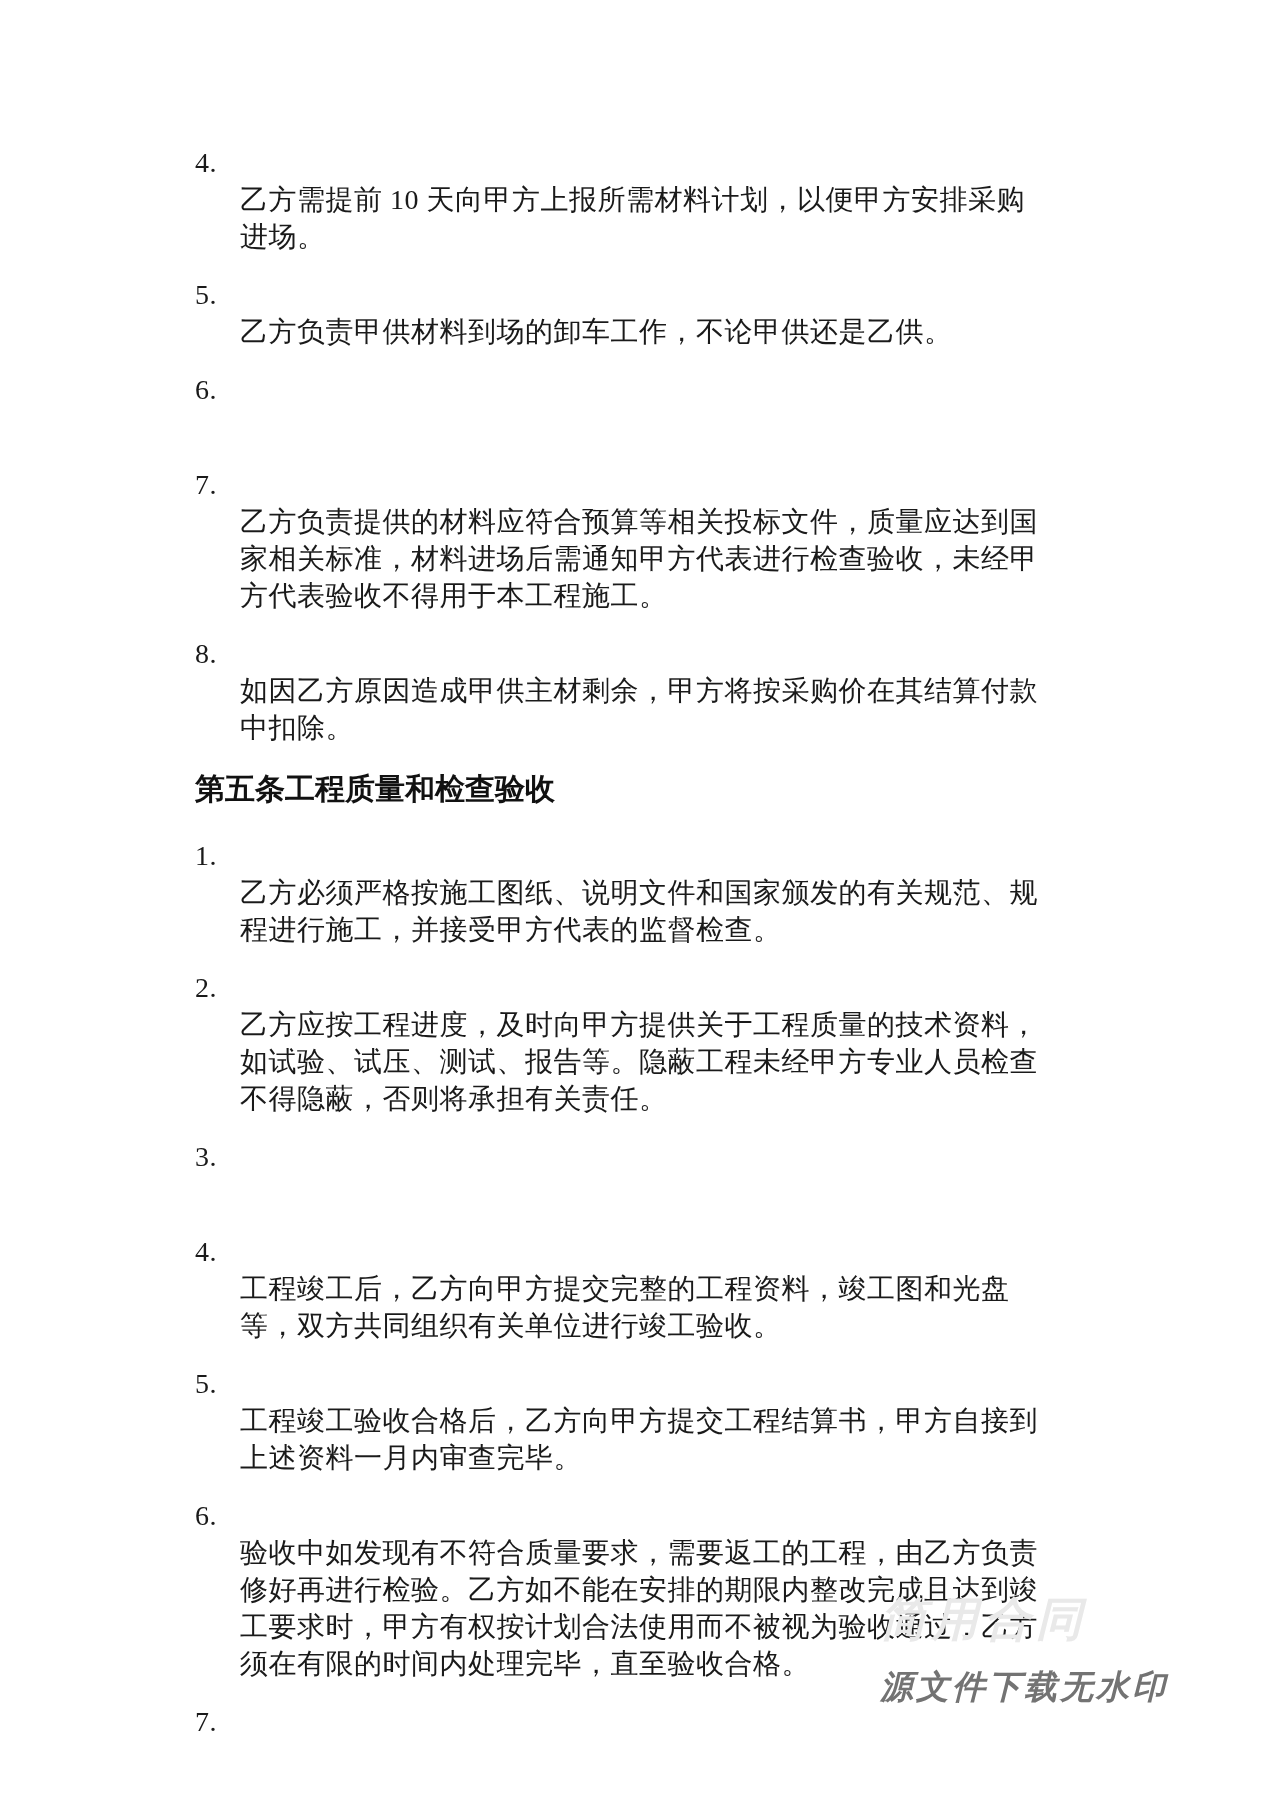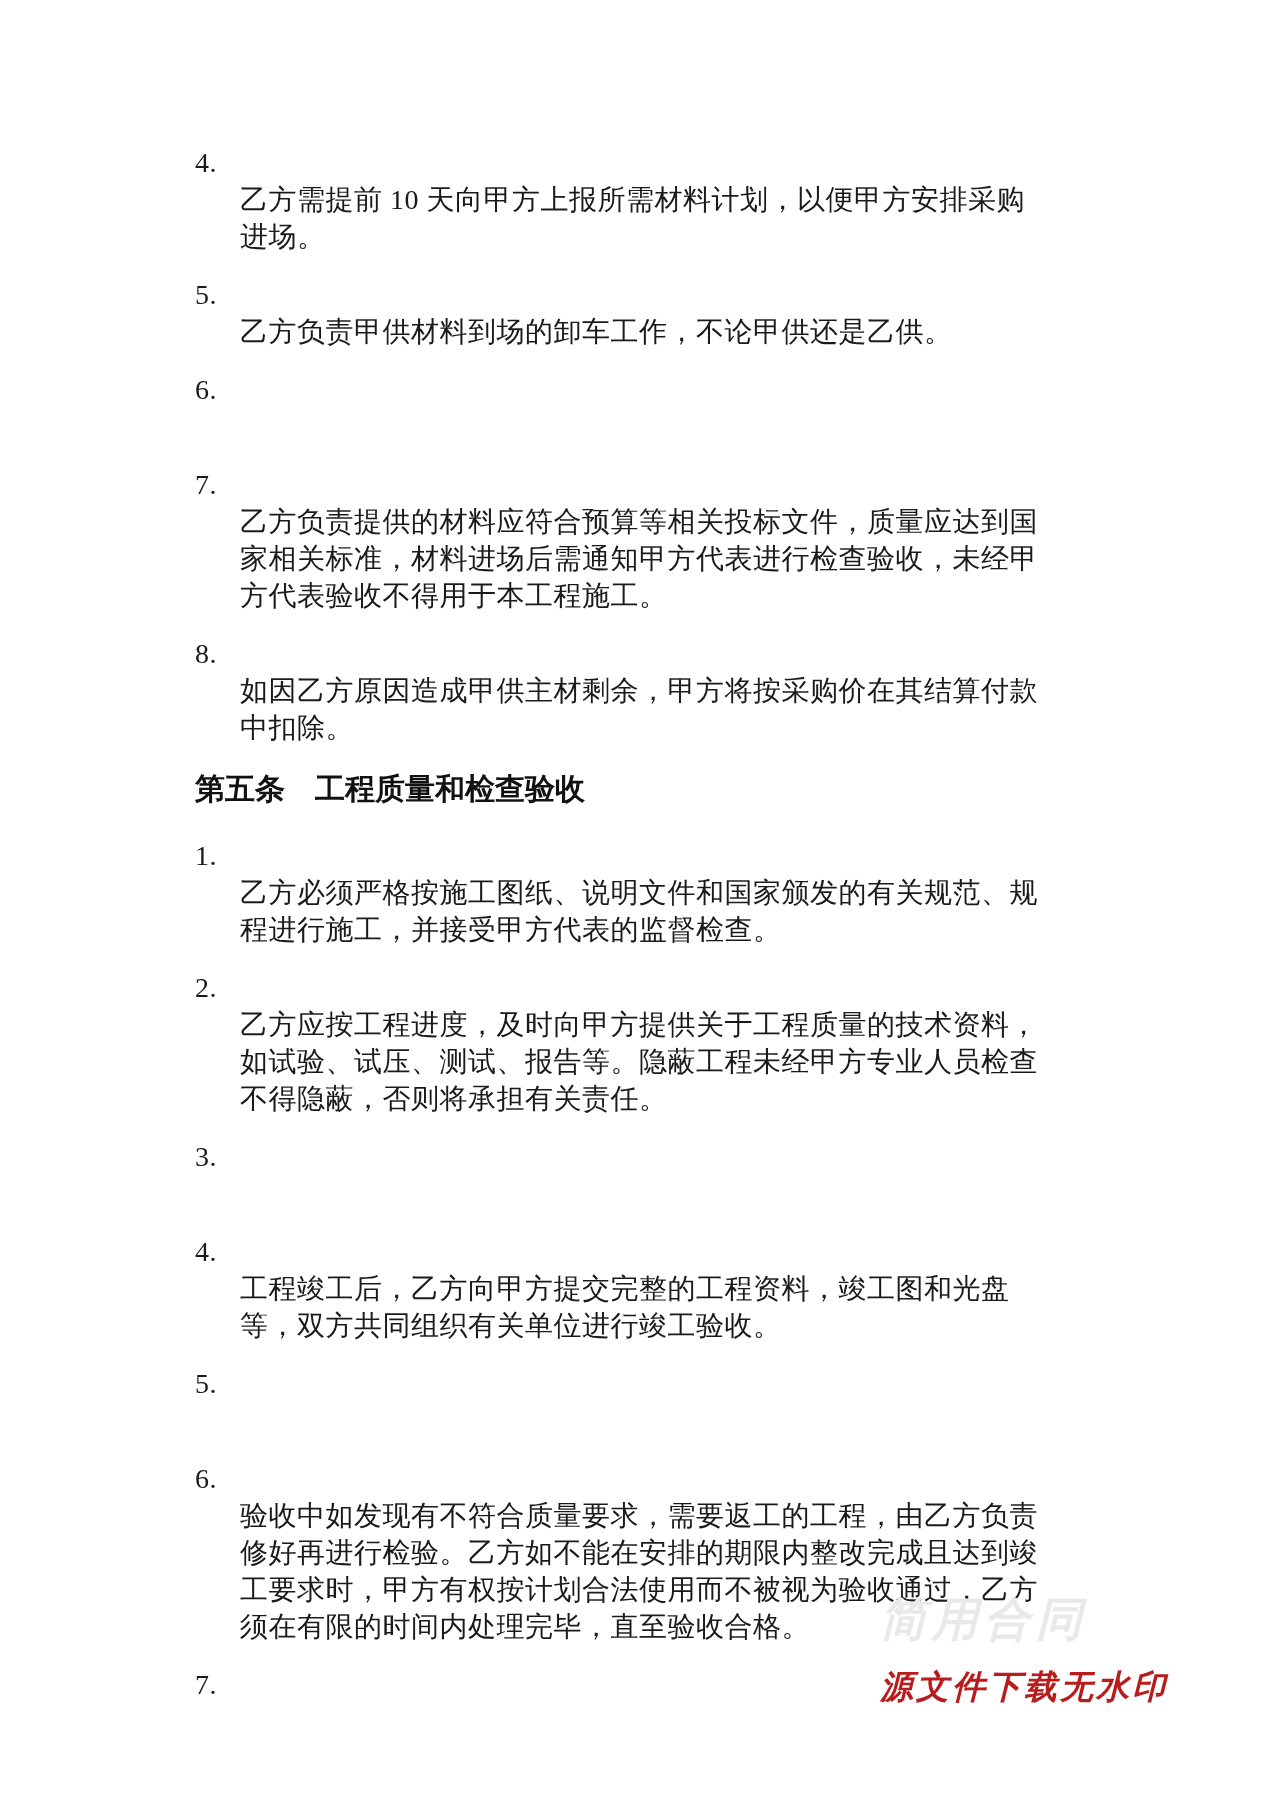--- a/index.html
+++ b/index.html
@@ -35,42 +35,42 @@
     white-space: nowrap;
   }
   .heading {
     font-size: 30px;
     font-weight: bold;
     line-height: 44px;
     margin: 14px 0 26px 0;
     white-space: nowrap;
     color: #111111;
   }
-  .heading .title { margin-left: 30px; }
+  .heading .title { }
   .watermark {
     position: absolute;
     left: 880px;
     top: 1582px;
     font-family: "Liberation Sans", "DejaVu Sans", sans-serif;
     font-weight: bold;
     font-style: italic;
     user-select: none;
   }
   .wm-title {
     font-size: 46px;
     line-height: 74px;
     letter-spacing: 6px;
     color: #e9e9e9;
   }
   .wm-sub {
     font-size: 33px;
     line-height: 38px;
     margin-top: 12px;
     letter-spacing: 3px;
-    color: #b91c1c;
+    color: #737373;
   }
 </style>
 </head>
 <body>
 
 <div class="content">
 
   <div class="clause">
     <span class="num">4.</span><span>乙方需提前 10 天向甲方上报所需材料计划，以便甲方安排采购
 进场。</span>
@@ -105,21 +105,22 @@
 不得隐蔽，否则将承担有关责任。</span>
   </div>
   <div class="clause">
     <span class="num">3.</span>
   </div>
   <div class="clause">
     <span class="num">4.</span><span>工程竣工后，乙方向甲方提交完整的工程资料，竣工图和光盘
 等，双方共同组织有关单位进行竣工验收。</span>
   </div>
   <div class="clause">
-    <span class="num">5.</span>
+    <span class="num">5.</span><span>工程竣工验收合格后，乙方向甲方提交工程结算书，甲方自接到
+上述资料一月内审查完毕。</span>
   </div>
   <div class="clause">
     <span class="num">6.</span><span>验收中如发现有不符合质量要求，需要返工的工程，由乙方负责
 修好再进行检验。乙方如不能在安排的期限内整改完成且达到竣
 工要求时，甲方有权按计划合法使用而不被视为验收通过，乙方
 须在有限的时间内处理完毕，直至验收合格。</span>
   </div>
   <div class="clause">
     <span class="num">7.</span>
   </div>

